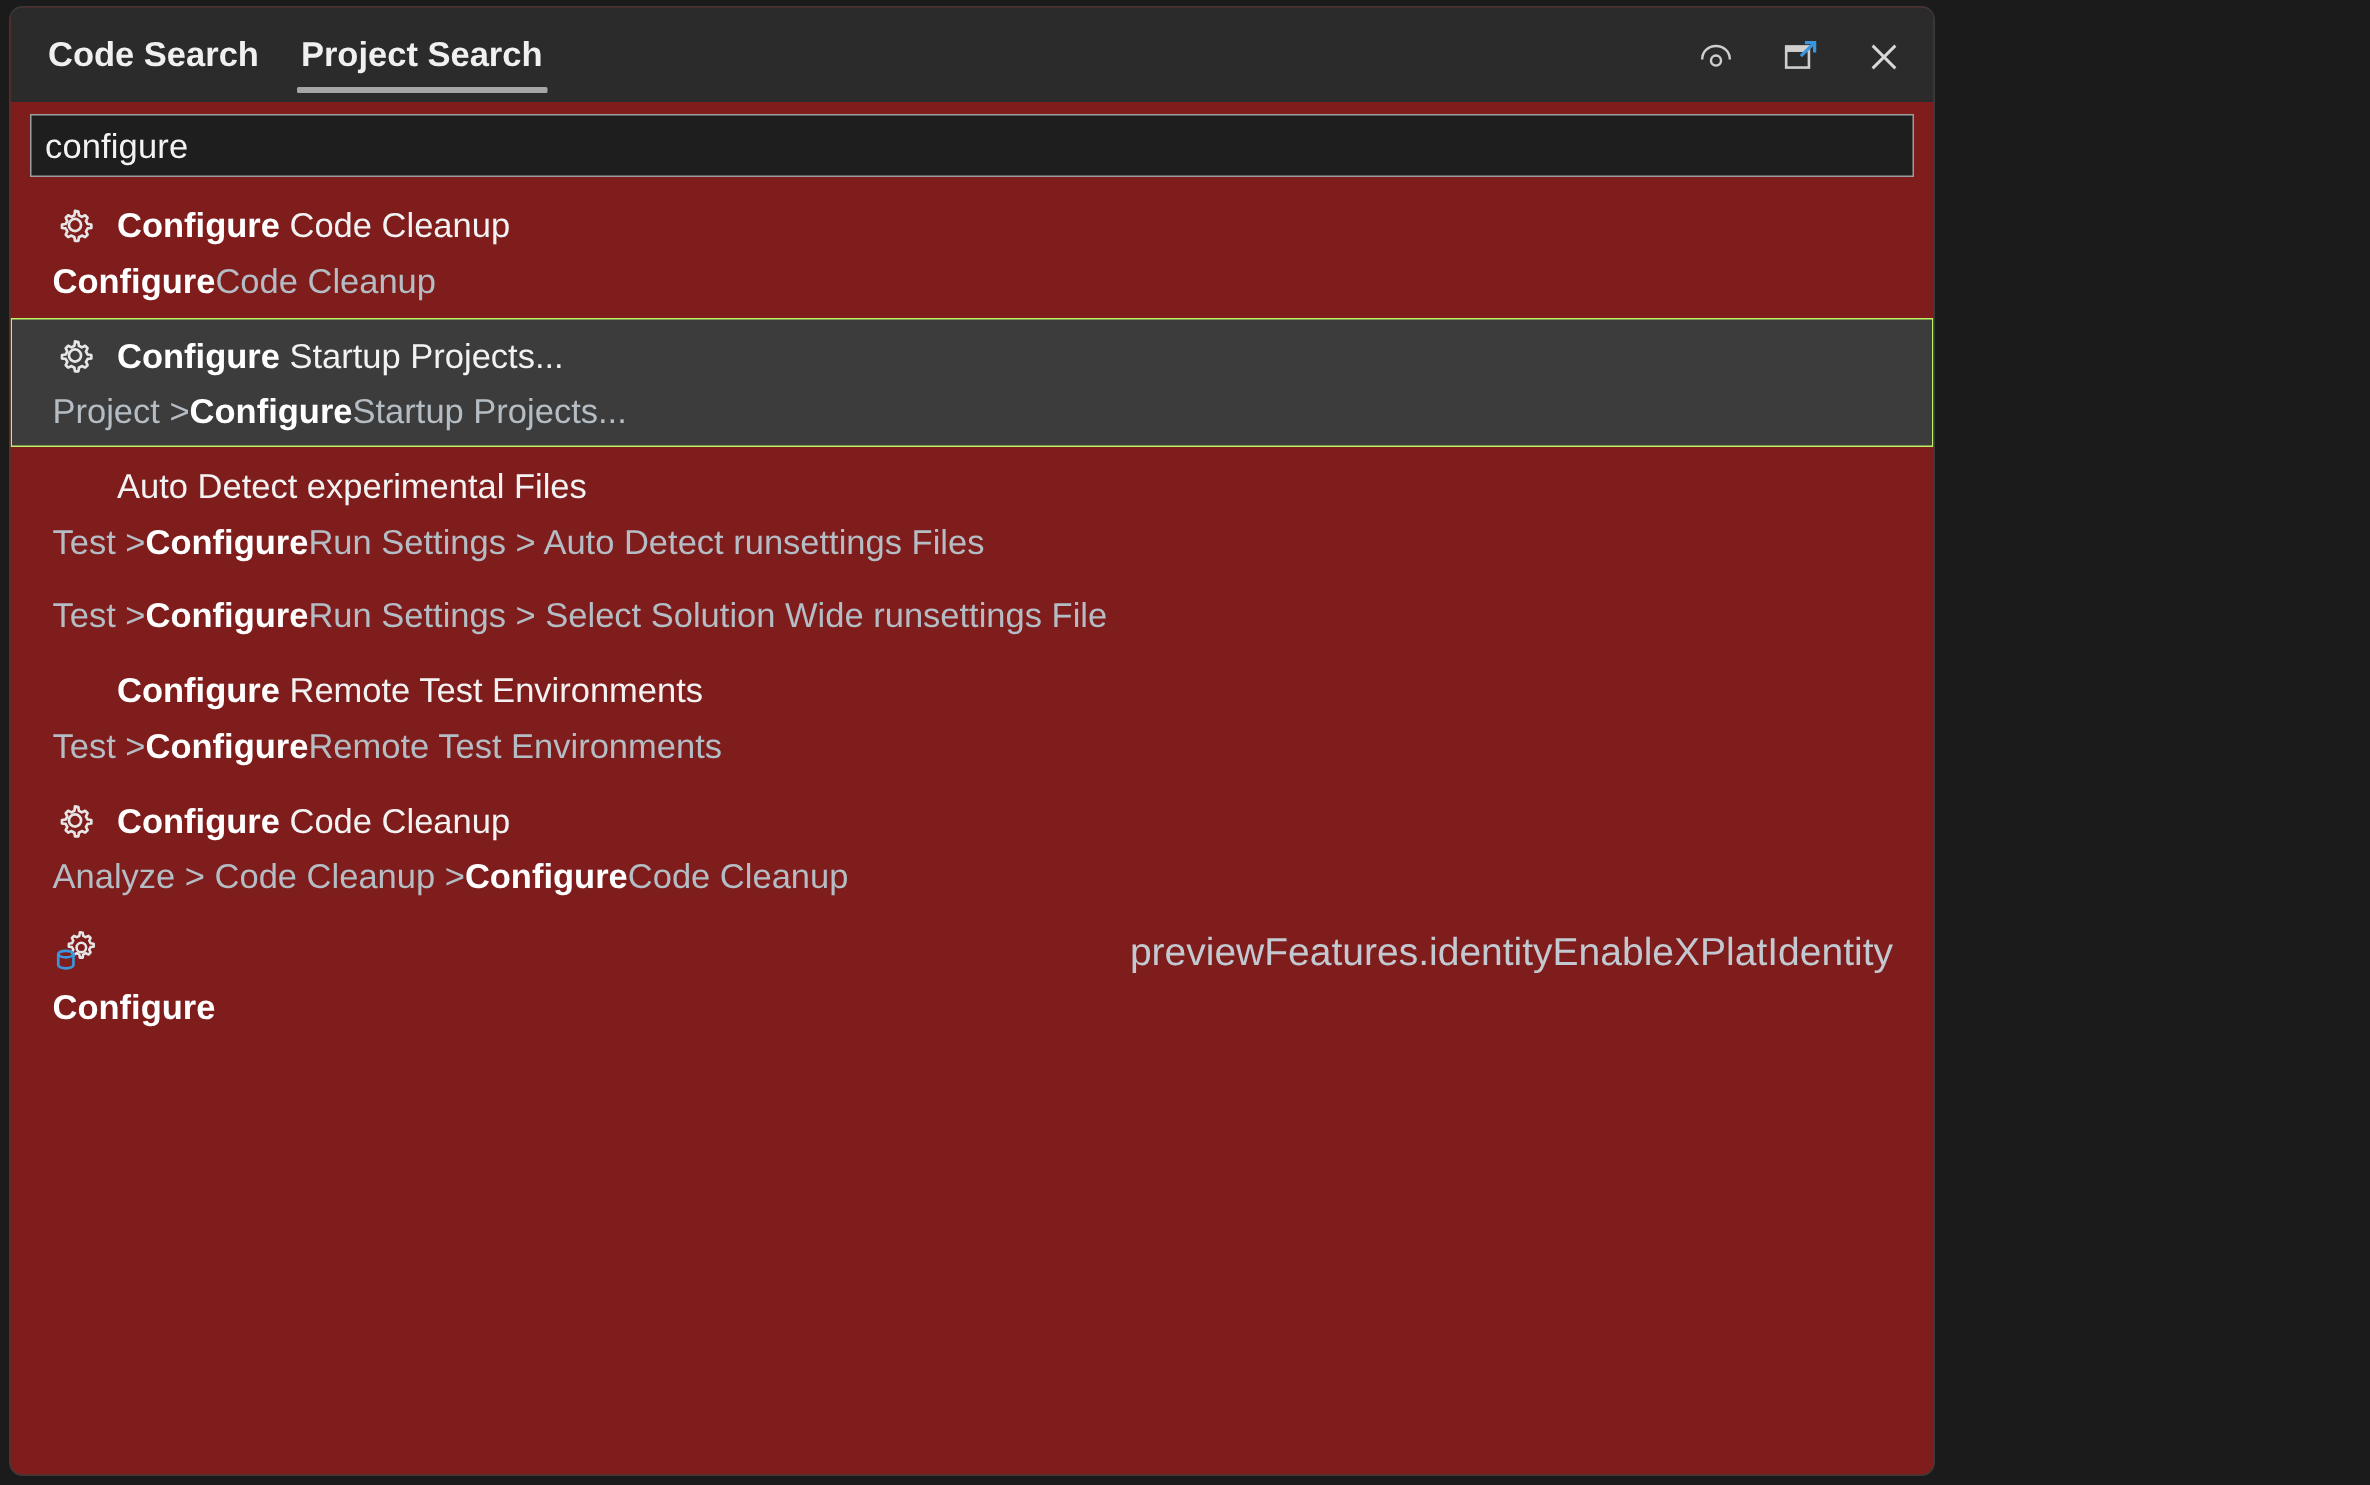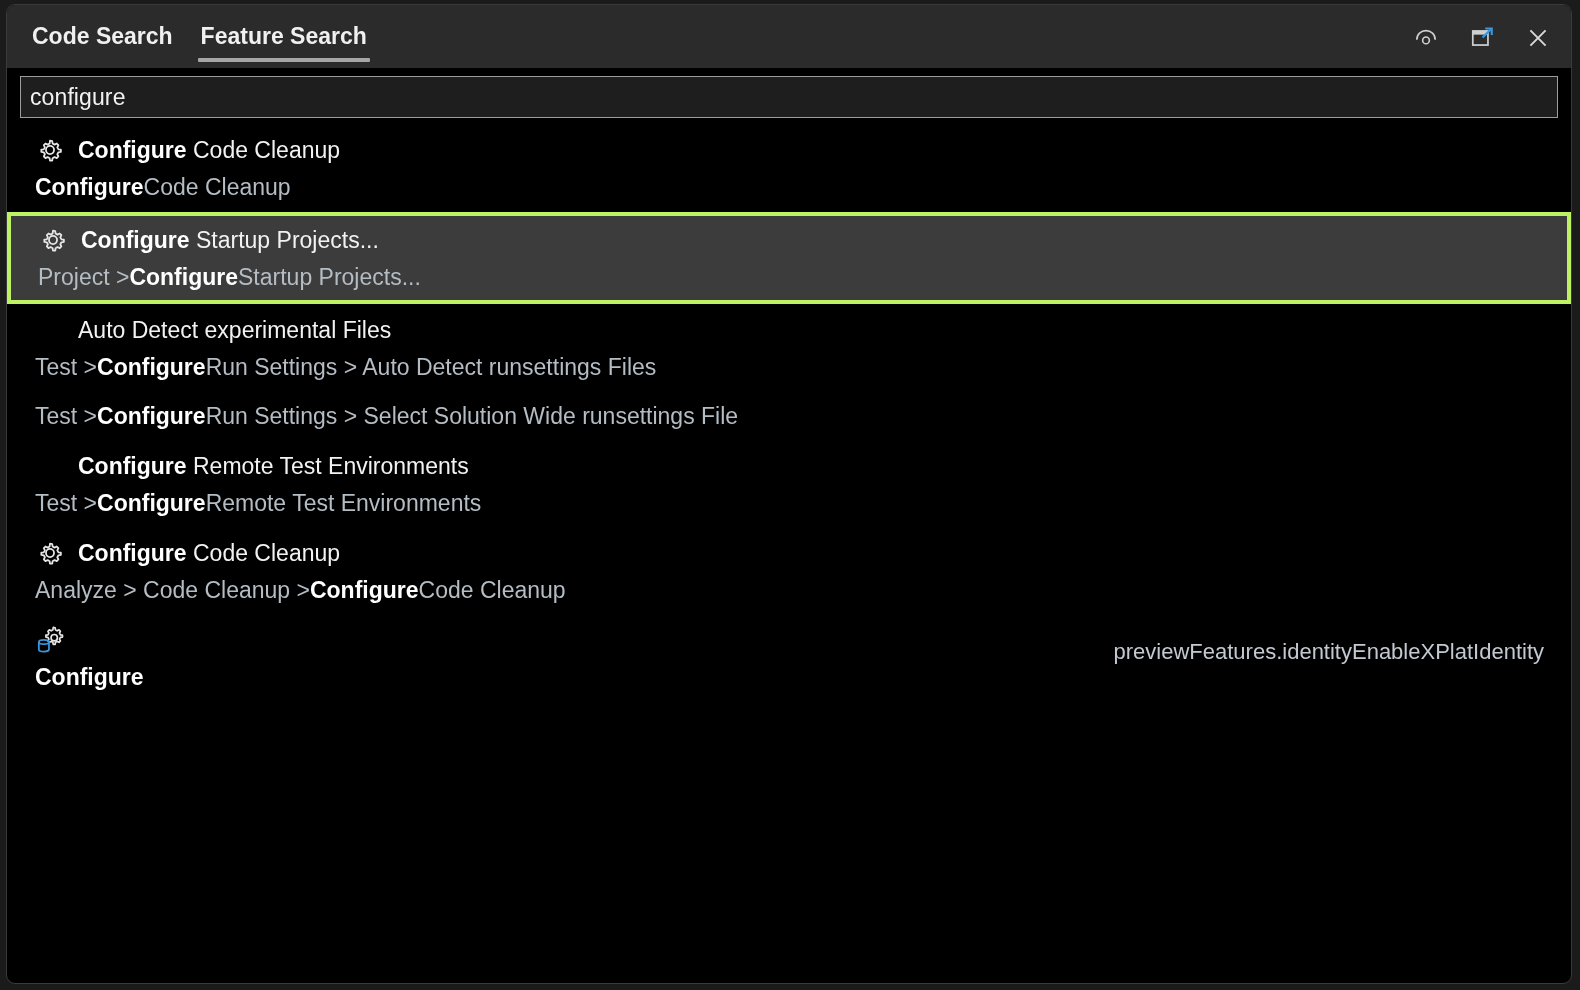--- a/index.html
+++ b/index.html
@@ -13,23 +13,23 @@
     overflow: hidden;
     font-family: "Liberation Sans", "DejaVu Sans", sans-serif;
     -webkit-font-smoothing: antialiased;
   }
 
   
   .window {
     position: absolute;
     left: 6px;
     top: 4px;
-    width: 1566px;
+    width: 1284px;
     height: 980px;
-    background: #000000;
+    background: #7f1d1d;
     border: 1px solid #3a3a3a;
     border-radius: 9px;
     box-sizing: border-box;
     overflow: hidden;
     display: flex;
     flex-direction: column;
   }
 
   
   .titlebar {
@@ -127,21 +127,21 @@
   .result-row {
     position: relative;
     box-sizing: border-box;
     padding: 5px 13px 5px 27px;
     margin: 0 0 1px 0;
     border: 1px solid transparent;
     cursor: default;
   }
   .result-row.selected {
     background: #3c3c3c;
-    border: 4px solid #bef264;
+    border: 1px solid #bef264;
   }
   .row-line1 {
     display: flex;
     align-items: center;
     height: 38px;
     white-space: nowrap;
   }
   .row-icon {
     width: 30px;
     height: 30px;
@@ -161,22 +161,22 @@
     display: flex;
     align-items: center;
     font-size: 23px;
     color: #b4bcc4;
     line-height: 30px;
     white-space: nowrap;
   }
   .row-right {
     position: absolute;
     right: 26px;
-    top: 21px;
-    font-size: 22px;
+    top: 9px;
+    font-size: 26px;
     color: #c2c9d0;
     line-height: 30px;
     white-space: nowrap;
   }
   b.hl {
     font-weight: bold;
     color: #ffffff;
   }
   .row-line2 b.hl { color: #ffffff; }
 </style>
@@ -184,21 +184,21 @@
 <body>
 
 <div class="window">
 
   <div class="titlebar">
     <div class="tabs">
       <div class="tab">
         <span>Code Search</span>
       </div>
       <div class="tab active">
-        <span>Feature Search</span>
+        <span>Project Search</span>
       </div>
     </div>
 
     <div class="win-buttons">
       <div class="win-btn" title="Preview">
         <svg width="26" height="26" viewBox="0 0 24 24" fill="none" stroke="#cfcfcf" stroke-width="1.5">
           <path d="M3.5 13.5 C3.5 8.5 7.4 5.2 12 5.2 C16.6 5.2 20.5 8.5 20.5 13.5"></path>
           <circle cx="12" cy="14.2" r="3.1"></circle>
         </svg>
       </div>

